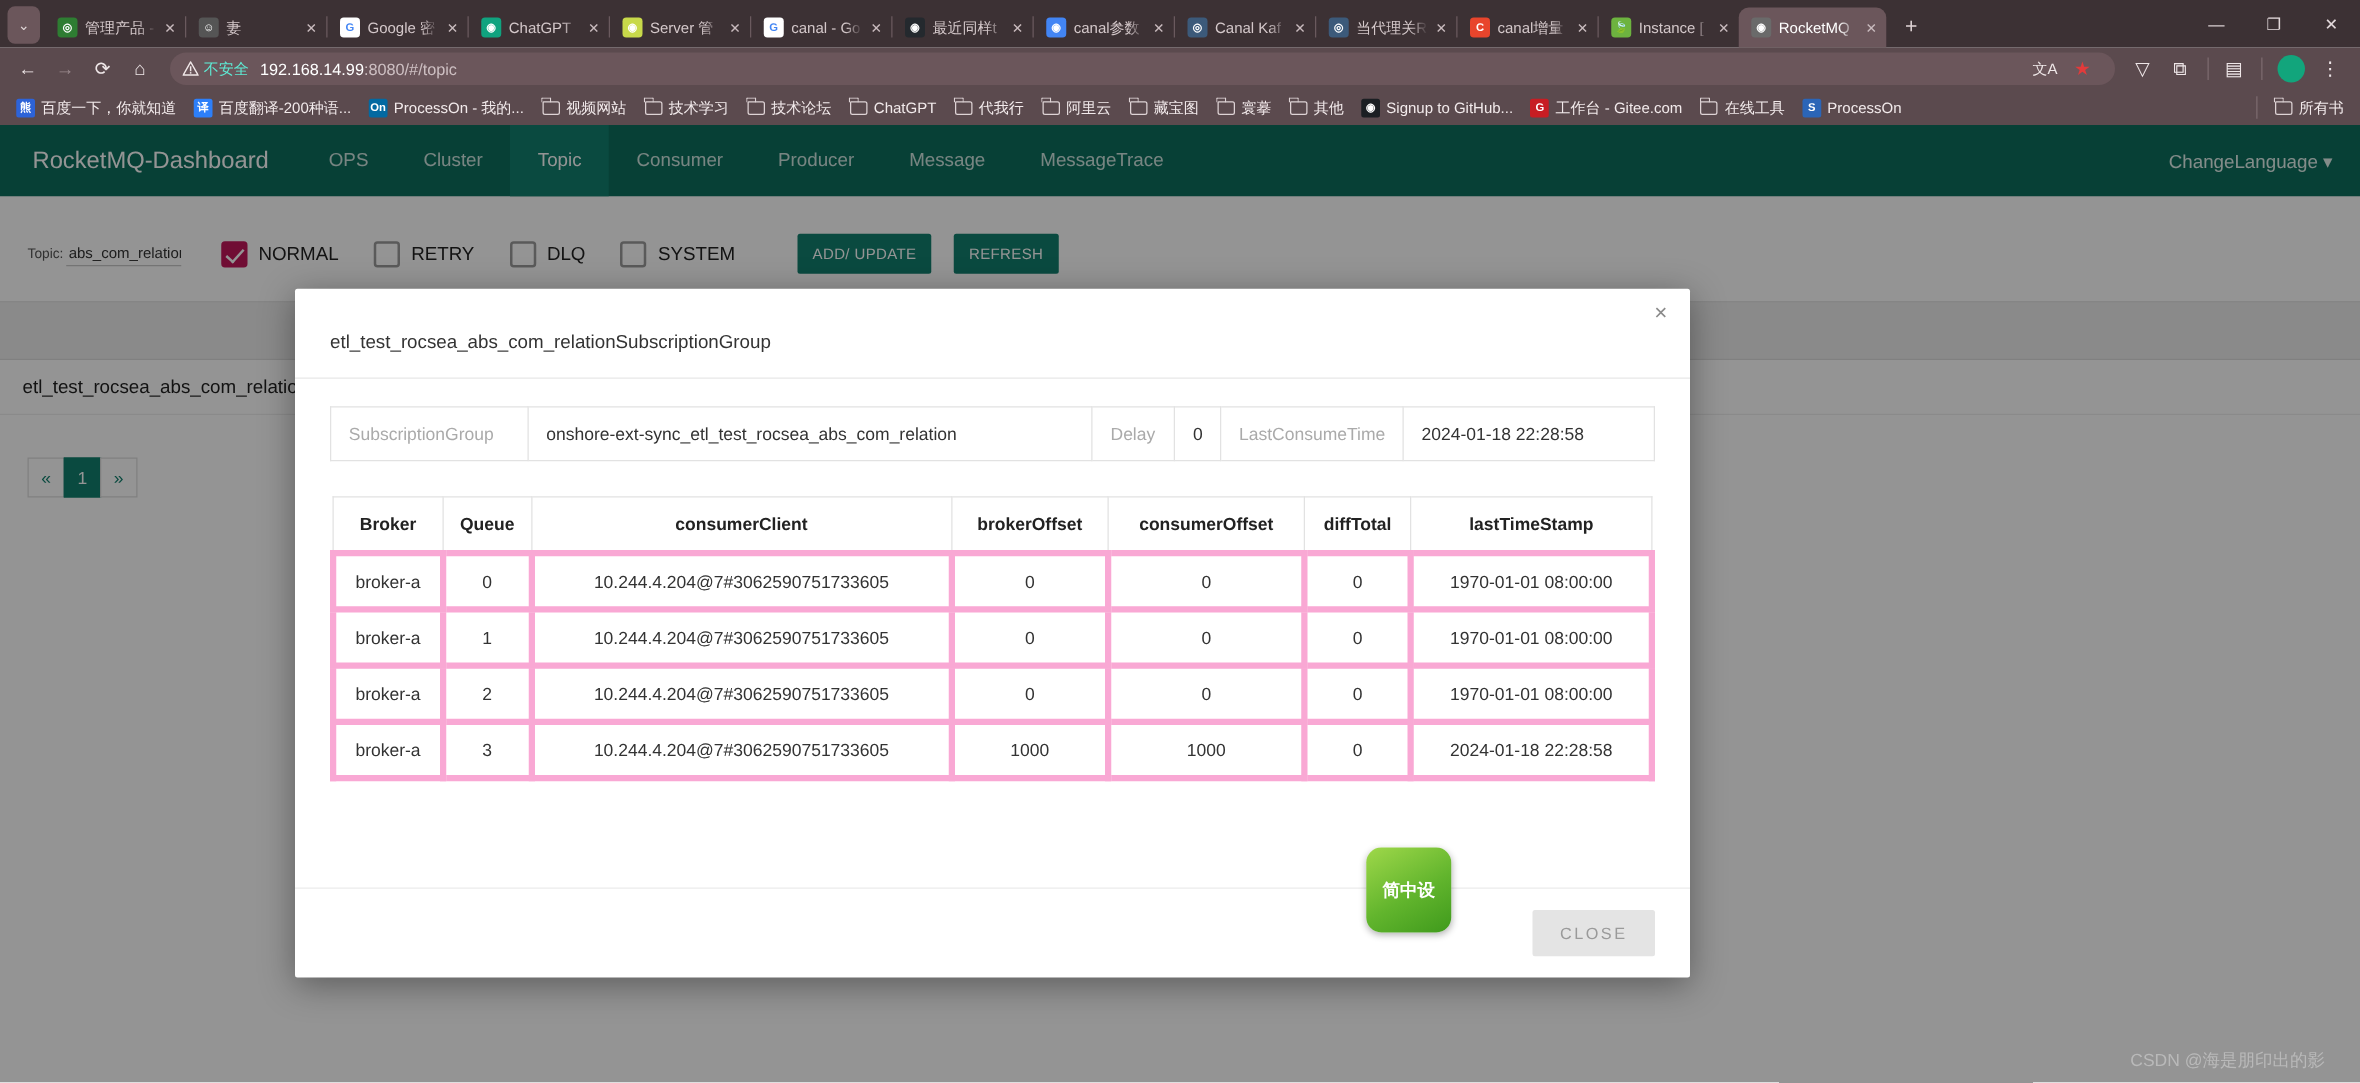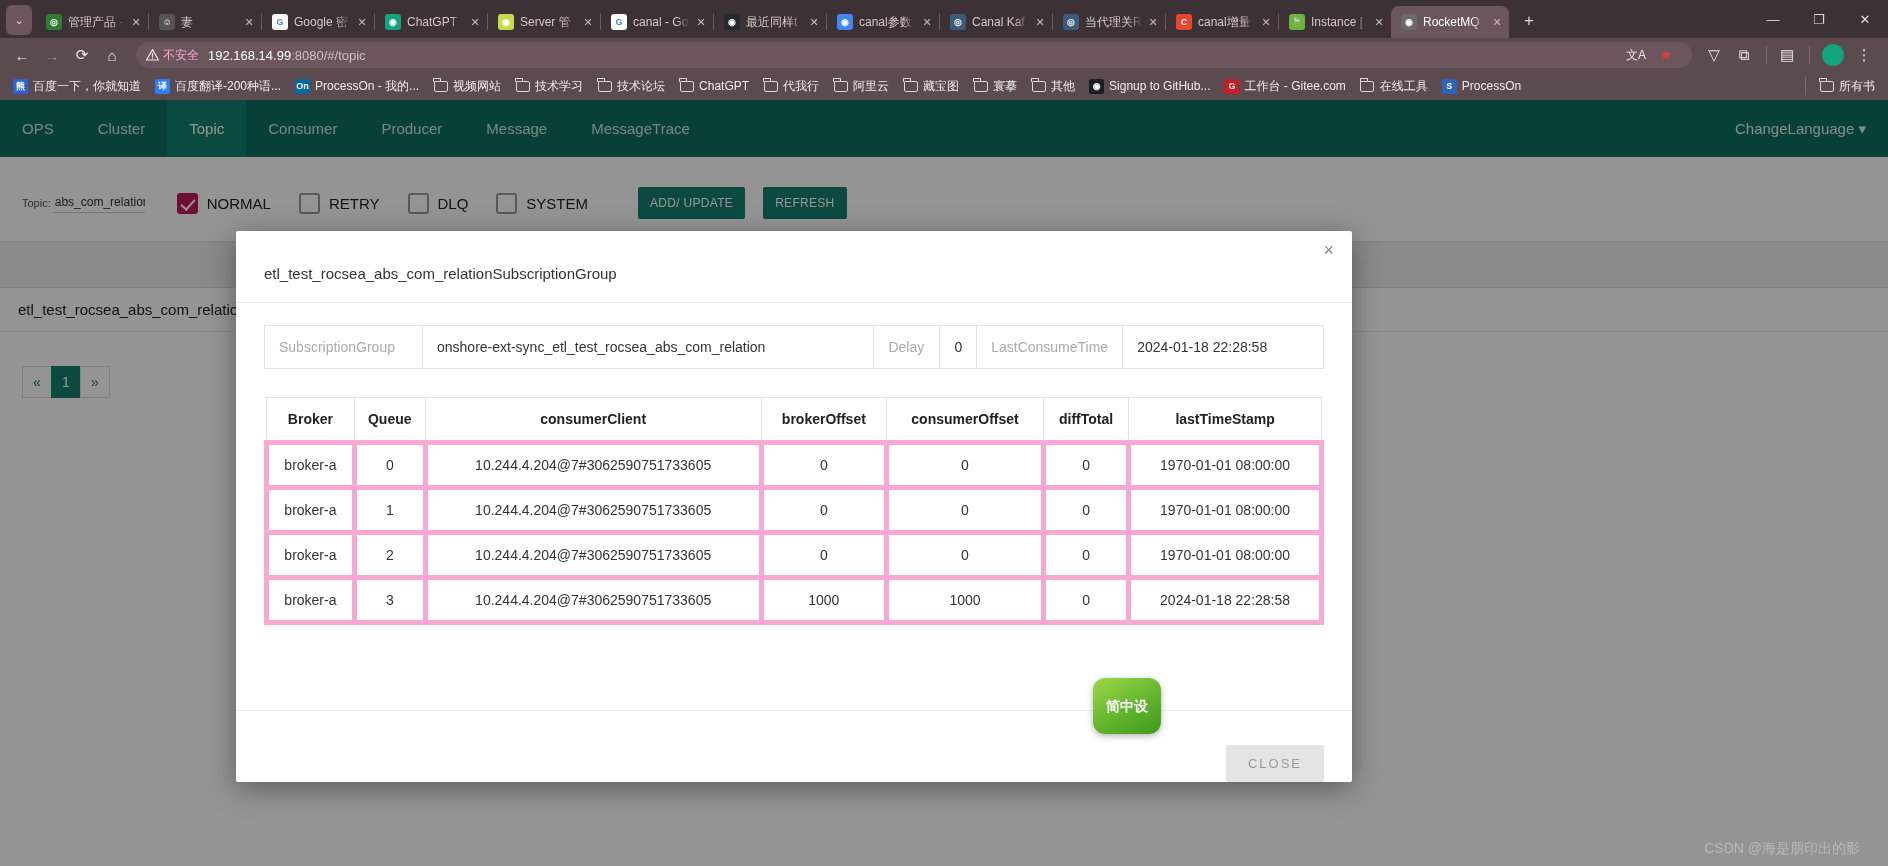--- a/index.html
+++ b/index.html
@@ -113,21 +113,21 @@
     background: #6b565b;
     border-radius: 13px;
     display: flex;
     align-items: center;
     padding: 0 10px;
     margin: 0 8px;
     min-width: 0;
   }
   .notsecure {
     display: flex; align-items: center;
-    color: #f9a8d4; font-size: 12px;
+    color: #5eead4; font-size: 12px;
     margin-right: 9px;
     white-space: nowrap;
   }
   .url { font-size: 13px; color: #ffffff; white-space: nowrap; overflow: hidden; }
   .url .dimpart { color: #cdbfc2; }
   .omni-right { display: flex; align-items: center; margin-left: auto; }
   .tb-right { display: flex; align-items: center; }
   .tb-sep { width: 1px; height: 18px; background: #7d6b6f; margin: 0 6px; }
   .avatar-circle {
     width: 22px; height: 22px; border-radius: 50%;
@@ -389,40 +389,40 @@
     padding: 12px 4px;
     text-align: center;
   }
 
   .modal-footer {
     position: absolute;
     left: 0; right: 0; bottom: 0;
     height: 72px;
     border-top: 1px solid #ececec;
     display: flex;
-    align-items: flex-end;
+    align-items: center;
     justify-content: flex-end;
     padding-right: 28px;
   }
   .btn-close-modal {
     background: #e4e4e4;
     color: #9a9a9a;
     border: none;
     font-size: 13px;
     letter-spacing: 2px;
     padding: 11px 22px;
     border-radius: 2px;
     font-family: "Liberation Sans", sans-serif;
   }
 
   
   .float-badge {
     position: absolute;
     left: 1093px; top: 578px;
-    width: 68px; height: 56px;
+    width: 68px; height: 68px;
     border-radius: 12px;
     background: linear-gradient(150deg,#9fd84a 0%,#62b52d 55%,#3f9a1c 100%);
     box-shadow: 0 2px 6px rgba(0,0,0,.3);
     color: #ffffff;
     font-size: 14px;
     display: flex;
     align-items: center;
     justify-content: center;
     line-height: 1.05;
     text-align: center;
@@ -658,20 +658,21 @@
             <span class="folder-ico"></span>
           </span>
         <span>所有书</span>
       </div>
     </div>
   </div>
 
   <div class="page">
 
     <div class="rmq-nav">
+      <div class="rmq-brand">RocketMQ-Dashboard</div>
       <div id="nav-container" style="display:flex;align-items:center;height:57px;">
           <div class="rmq-link">OPS</div>
           <div class="rmq-link">Cluster</div>
           <div class="rmq-link active">Topic</div>
           <div class="rmq-link">Consumer</div>
           <div class="rmq-link">Producer</div>
           <div class="rmq-link">Message</div>
           <div class="rmq-link">MessageTrace</div>
         </div>
       <div class="rmq-lang">

